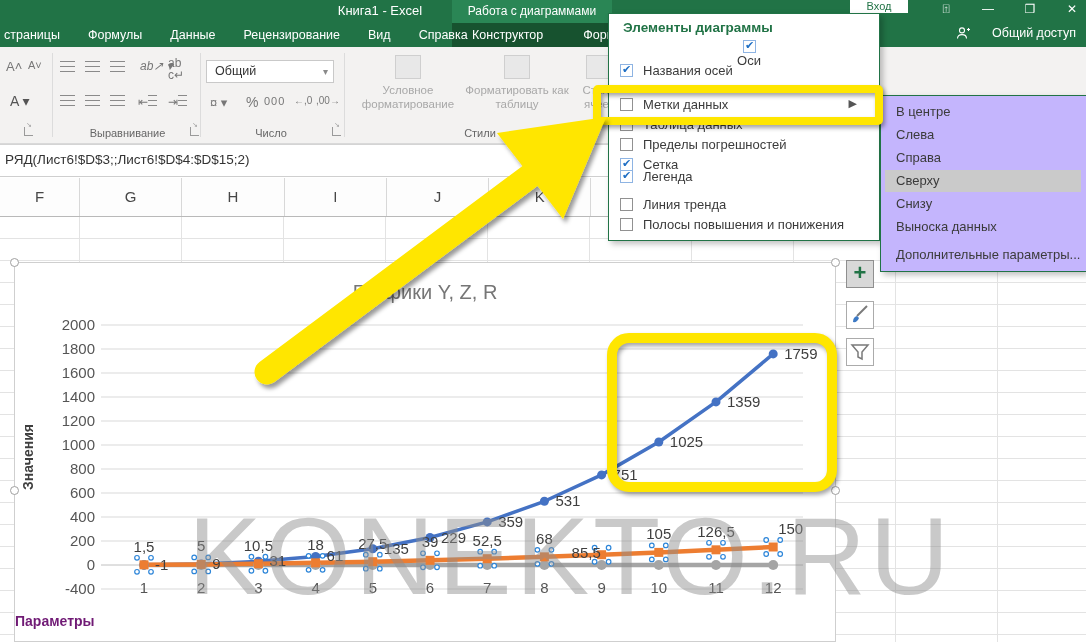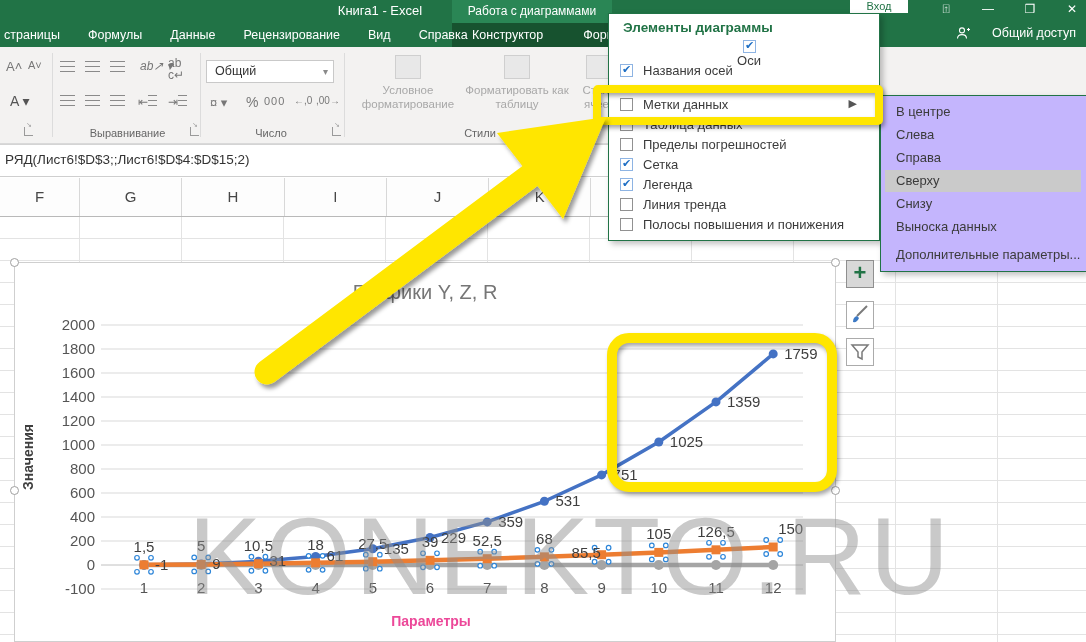--- a/index.html
+++ b/index.html
@@ -52,21 +52,21 @@
      background-position:-22px 0, 0 0; }
 
   
   .chart-panel { position:absolute; left:14px; top:262px; width:822px; height:380px; background:#fff; border:1px solid #cfcfcf; z-index:2; }
   .handle { position:absolute; width:9px; height:9px; background:#fff; border:1px solid #a0a0a0; border-radius:50%; z-index:3; }
   .chart-title { position:absolute; left:0; top:18px; width:100%; text-align:center; font-size:20px; color:#767676; }
   .ytick { position:absolute; width:62px; text-align:right; font-size:15px; color:#555; }
   .xtick { position:absolute; width:40px; text-align:center; font-size:15px; color:#555; }
   .dlabel { position:absolute; font-size:15px; color:#3f3f3f; white-space:nowrap; }
   .axis-y { position:absolute; left:-52px; top:186px; width:130px; text-align:center; font-size:14px; font-weight:bold; color:#3f3f3f; transform:rotate(-90deg); }
-  .axis-x { position:absolute; left:0; top:350px; width:832px; text-align:center; font-size:14px; font-weight:bold; color:#ec4899; }
+  .axis-x { position:absolute; left:0; top:350px; width:832px; text-align:left; font-size:14px; font-weight:bold; color:#701a75; }
 
   .chartbtn { position:absolute; left:846px; width:28px; height:28px; background:#fff; border:1px solid #ababab; z-index:7; }
   .chartbtn.pressed { background:#d8d8d8; border-color:#8f8f8f; }
 
   
   .watermark { position:absolute; left:188px; top:492px; font-size:110px; font-weight:normal; letter-spacing:4px; color:#8f8f8f; opacity:.48; z-index:5; white-space:nowrap; }
 
   
   .ybox-chart { position:absolute; left:607px; top:333px; width:230px; height:159px; border:10px solid #ffe600; border-radius:22px; z-index:6; filter:drop-shadow(2px 3px 2px rgba(0,0,0,.35)); }
   .ybox-menu { position:absolute; left:593px; top:85px; width:290px; height:40px; border:8px solid #ffe600; border-radius:5px; z-index:12; filter:drop-shadow(2px 3px 2px rgba(0,0,0,.35)); }
@@ -291,21 +291,21 @@
         <circle cx="708" cy="279.82" r="2.3" fill="#fff" stroke="#2e86d9" stroke-width="1.2"></circle>
         <circle cx="694" cy="293.82" r="2.3" fill="#fff" stroke="#2e86d9" stroke-width="1.2"></circle>
         <circle cx="708" cy="293.82" r="2.3" fill="#fff" stroke="#2e86d9" stroke-width="1.2"></circle>
         <rect x="753.7" y="279.5" width="9" height="9" fill="#ED7D31"></rect>
         <circle cx="751.2" cy="277" r="2.3" fill="#fff" stroke="#2e86d9" stroke-width="1.2"></circle>
         <circle cx="765.2" cy="277" r="2.3" fill="#fff" stroke="#2e86d9" stroke-width="1.2"></circle>
         <circle cx="751.2" cy="291" r="2.3" fill="#fff" stroke="#2e86d9" stroke-width="1.2"></circle>
         <circle cx="765.2" cy="291" r="2.3" fill="#fff" stroke="#2e86d9" stroke-width="1.2"></circle>
       </svg>
     <div id="chartlabels">
-        <div class="ytick" style="left: 18px; top: 317px;">-100</div>
+        <div class="ytick" style="left: 18px; top: 317px;">-400</div>
         <div class="ytick" style="left: 18px; top: 293px;">0</div>
         <div class="ytick" style="left: 18px; top: 269px;">200</div>
         <div class="ytick" style="left: 18px; top: 245px;">400</div>
         <div class="ytick" style="left: 18px; top: 221px;">600</div>
         <div class="ytick" style="left: 18px; top: 197px;">800</div>
         <div class="ytick" style="left: 18px; top: 173px;">1000</div>
         <div class="ytick" style="left: 18px; top: 149px;">1200</div>
         <div class="ytick" style="left: 18px; top: 125px;">1400</div>
         <div class="ytick" style="left: 18px; top: 101px;">1600</div>
         <div class="ytick" style="left: 18px; top: 77px;">1800</div>
@@ -407,21 +407,21 @@
           <span class="mlabel">Таблица данных</span>
         </div>
         <div class="mitem" style="top: 120px;">
           <span class="cb"></span>
           <span class="mlabel">Пределы погрешностей</span>
         </div>
         <div class="mitem" style="top: 140px;">
           <span class="cb on"></span>
           <span class="mlabel">Сетка</span>
         </div>
-        <div class="mitem" style="top: 160px;">
+        <div class="mitem" style="top: 152px;">
           <span class="cb on"></span>
           <span class="mlabel">Легенда</span>
         </div>
         <div class="mitem" style="top: 180px;">
           <span class="cb"></span>
           <span class="mlabel">Линия тренда</span>
         </div>
         <div class="mitem" style="top: 200px;">
           <span class="cb"></span>
           <span class="mlabel">Полосы повышения и понижения</span>

